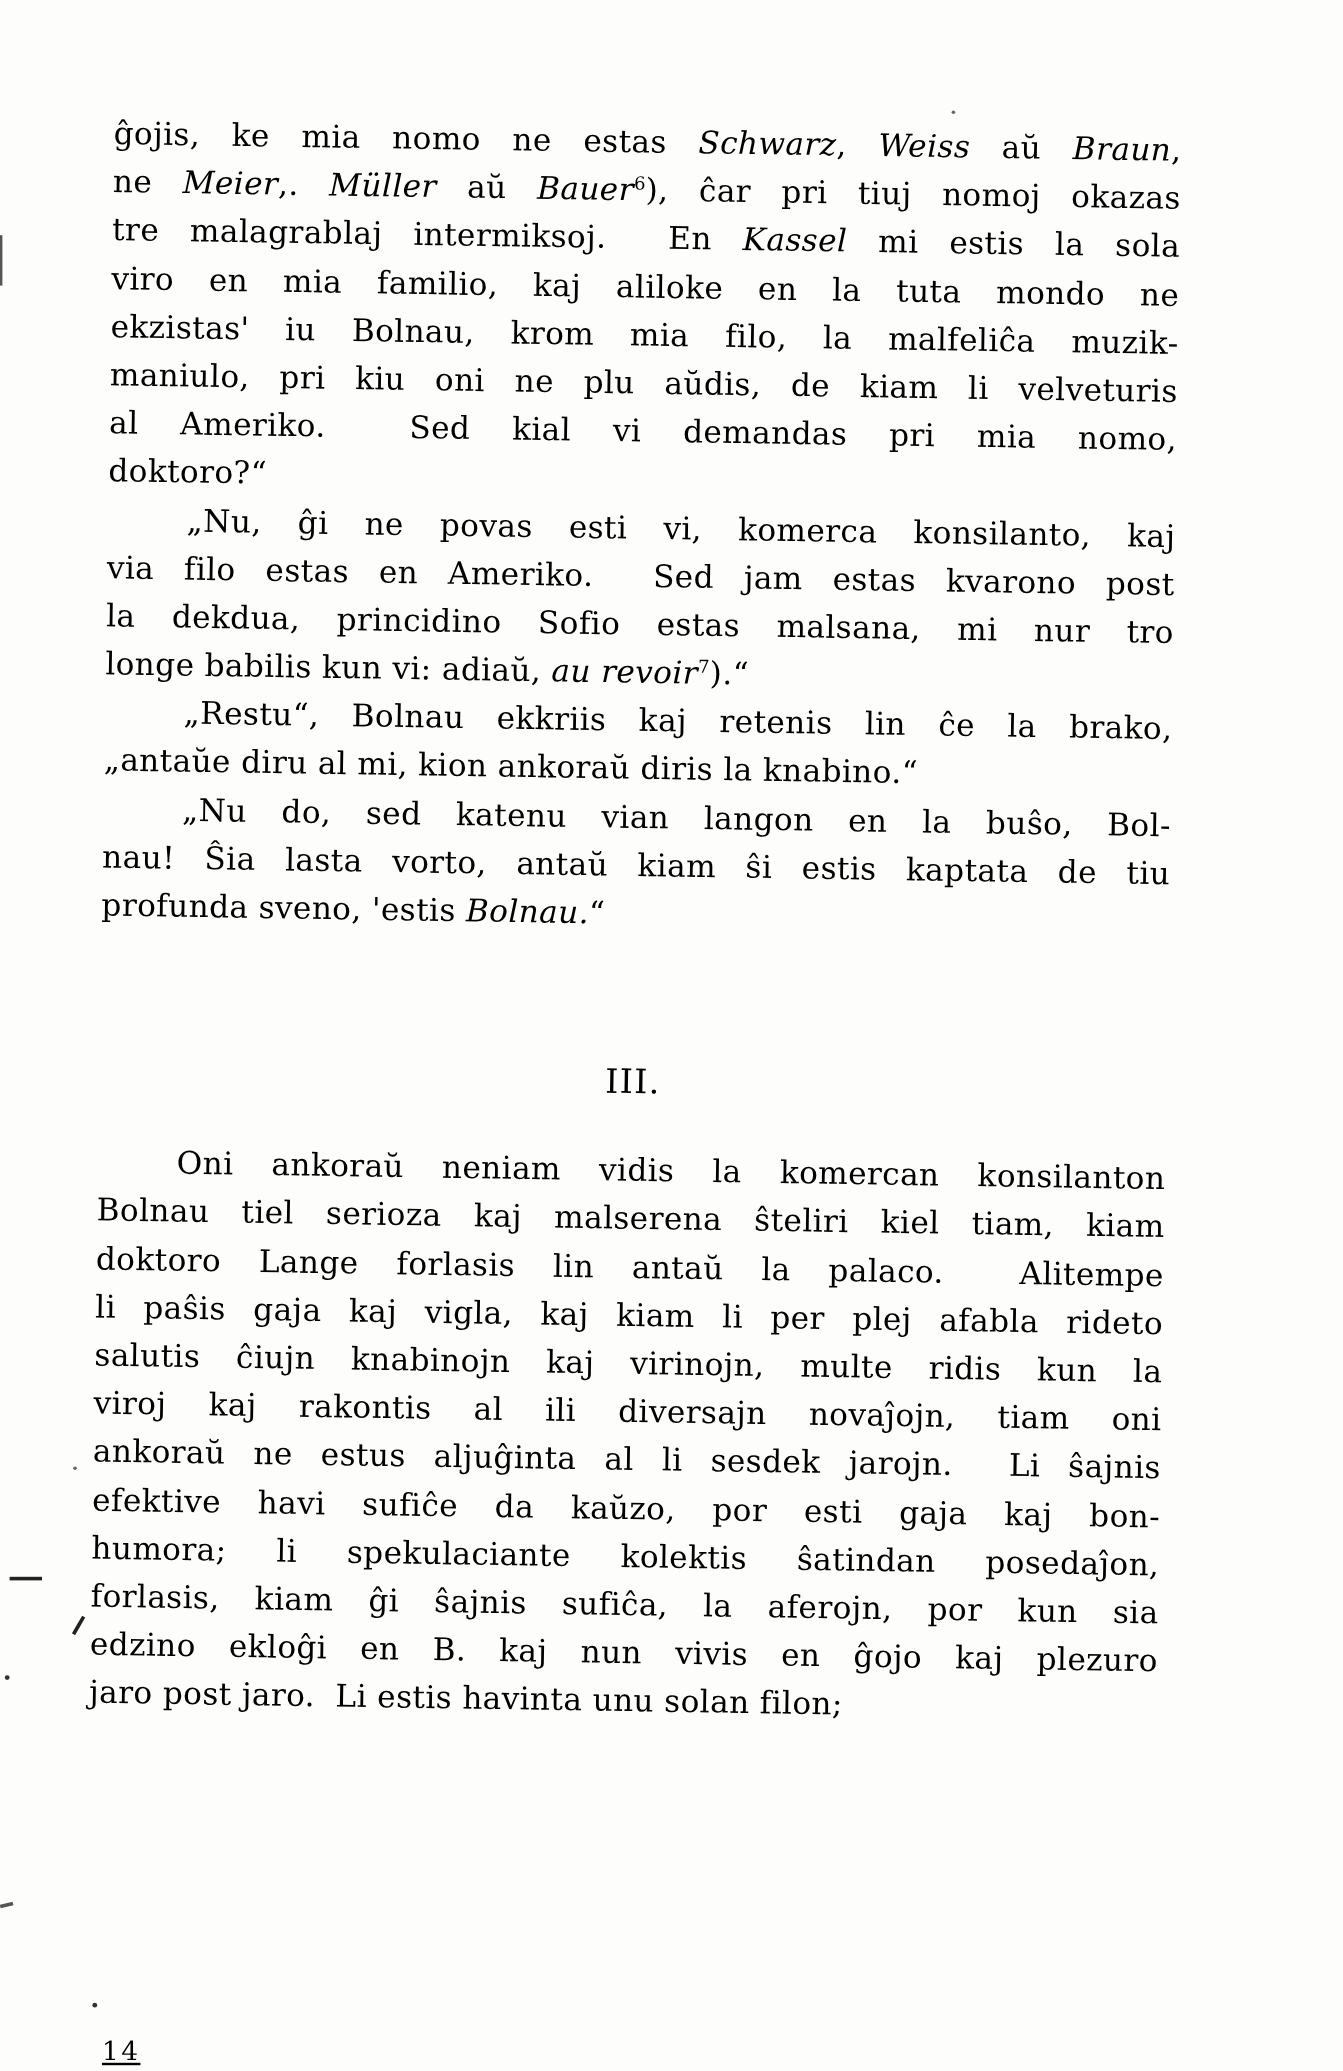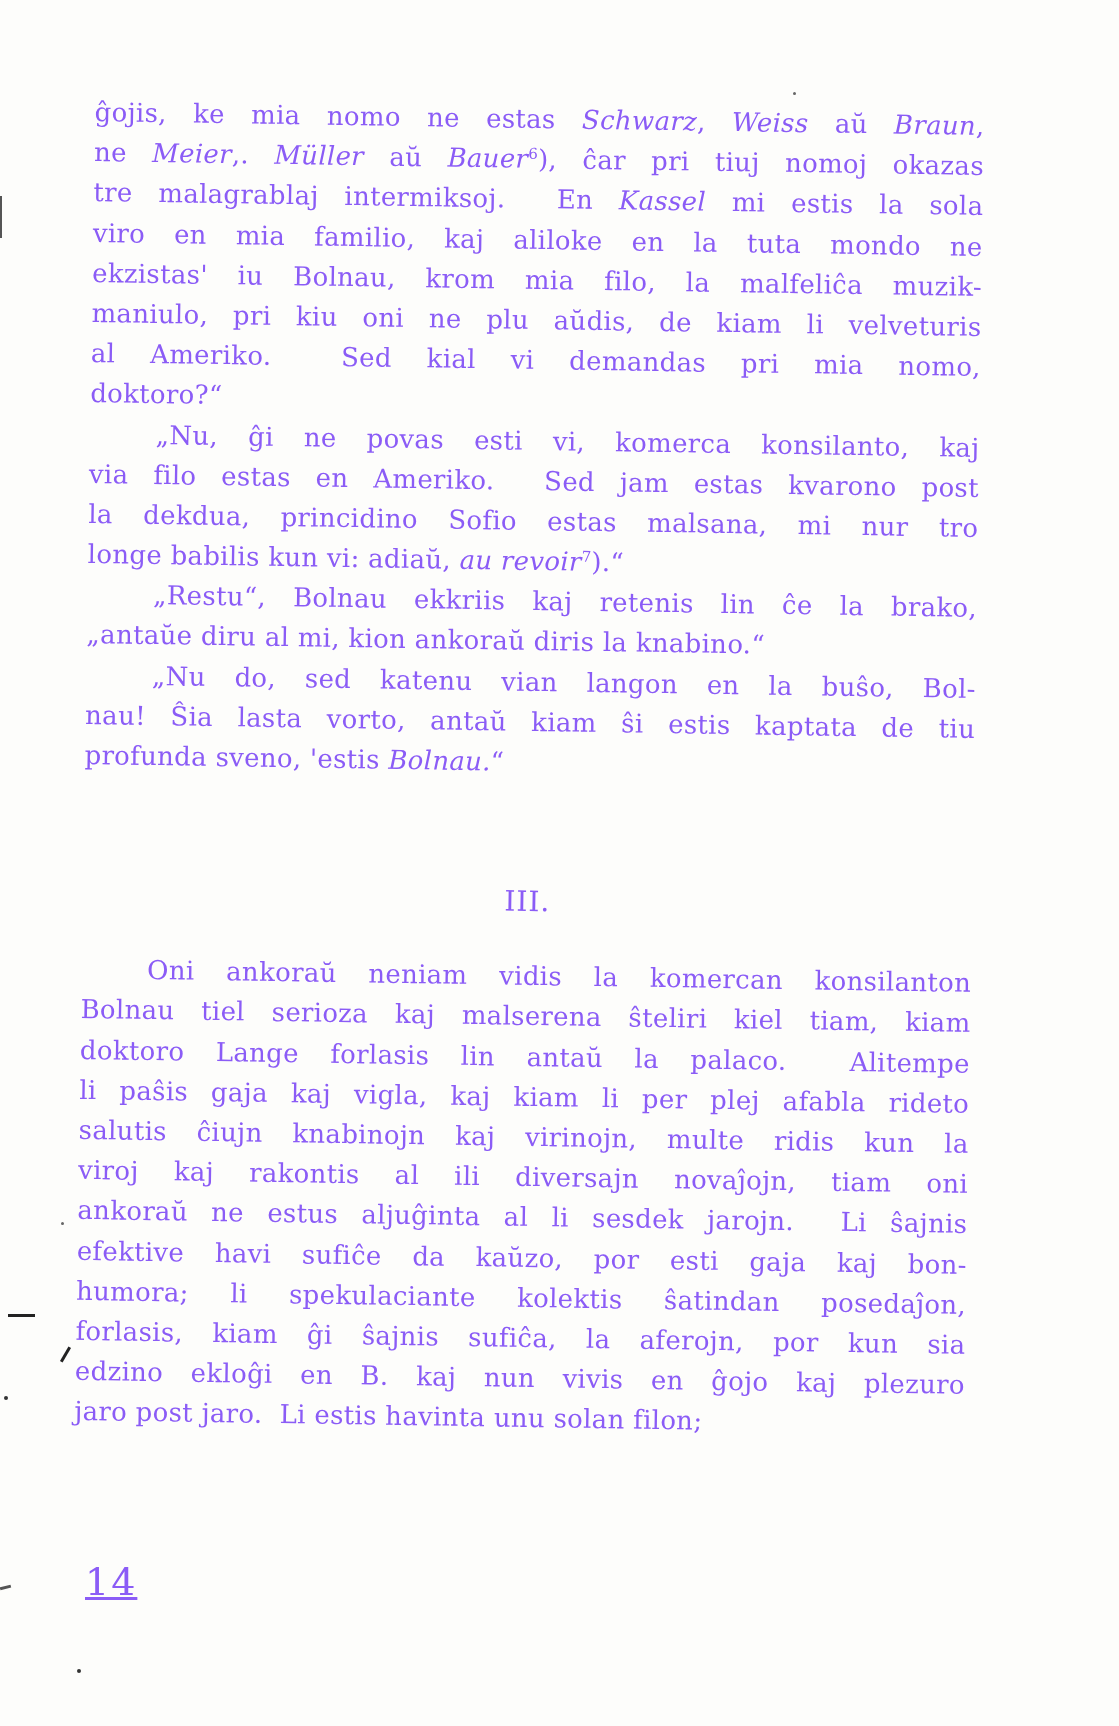--- a/index.html
+++ b/index.html
@@ -1,21 +1,21 @@
 <!DOCTYPE html>
 <html><head>
 <meta charset="utf-8">
 <style>
   html, body { margin: 0; padding: 0; }
   .page {
     position: relative;
     width: 1119px;
     height: 1726px;
     background: #fdfdfb;
-    color: #8b5cf6;
+    color: #000000;
     font-family: "DejaVu Serif", "Liberation Serif", serif;
     overflow: hidden;
   }
   .text-block {
     position: absolute;
     left: 95px;
     top: 92px;
     width: 890px;
     transform: rotate(0.9deg);
     transform-origin: 0 0;
@@ -37,22 +37,22 @@
     height: 40px;
     line-height: 40px;
     text-align: center;
     letter-spacing: 1px;
     margin-top: 100px;
     margin-bottom: 34px;
   }
   .page-number {
     position: absolute;
     left: 85px;
-    top: 1560px;
-    font-size: 38px;
+    top: 1698px;
+    font-size: 22px;
     letter-spacing: 2px;
     text-decoration: underline;
   }
   
   .mark { position: absolute; background: #333; }
   .m1 { left: 0; top: 196px; width: 2px; height: 42px; background:#555; }
   .m2 { left: 8px; top: 1314px; width: 27px; height: 3px; background:#222; }
   .m3 { left: 64px; top: 1346px; width: 3px; height: 17px; transform: rotate(30deg); background:#222; }
   .m4 { left: 4px; top: 1396px; width: 4px; height: 4px; border-radius: 50%; }
   .m5 { left: 0px; top: 1586px; width: 11px; height: 3px; transform: rotate(-14deg); background:#555; }

